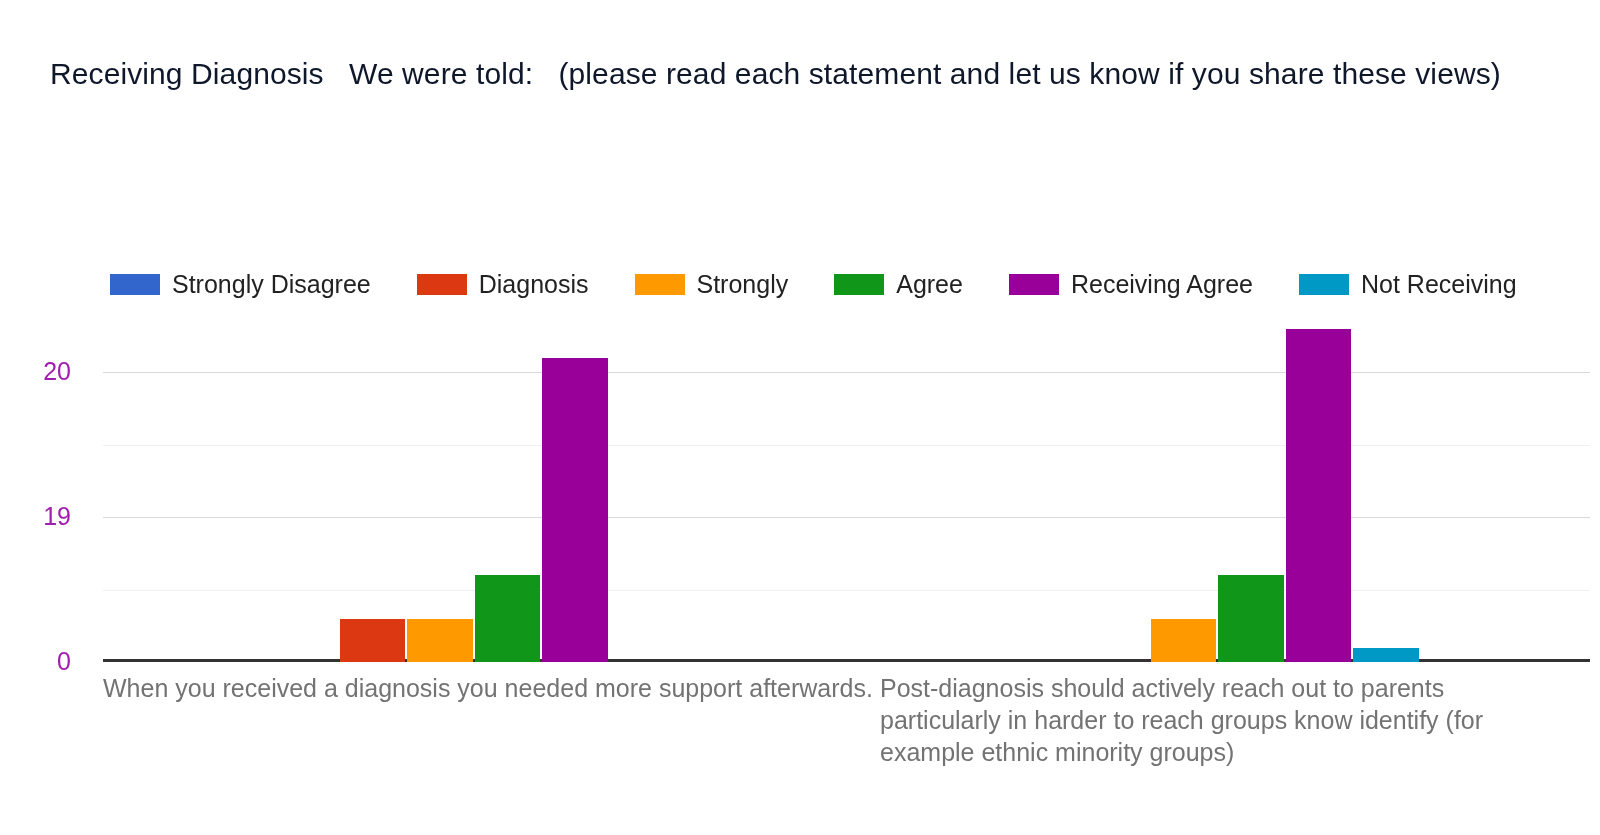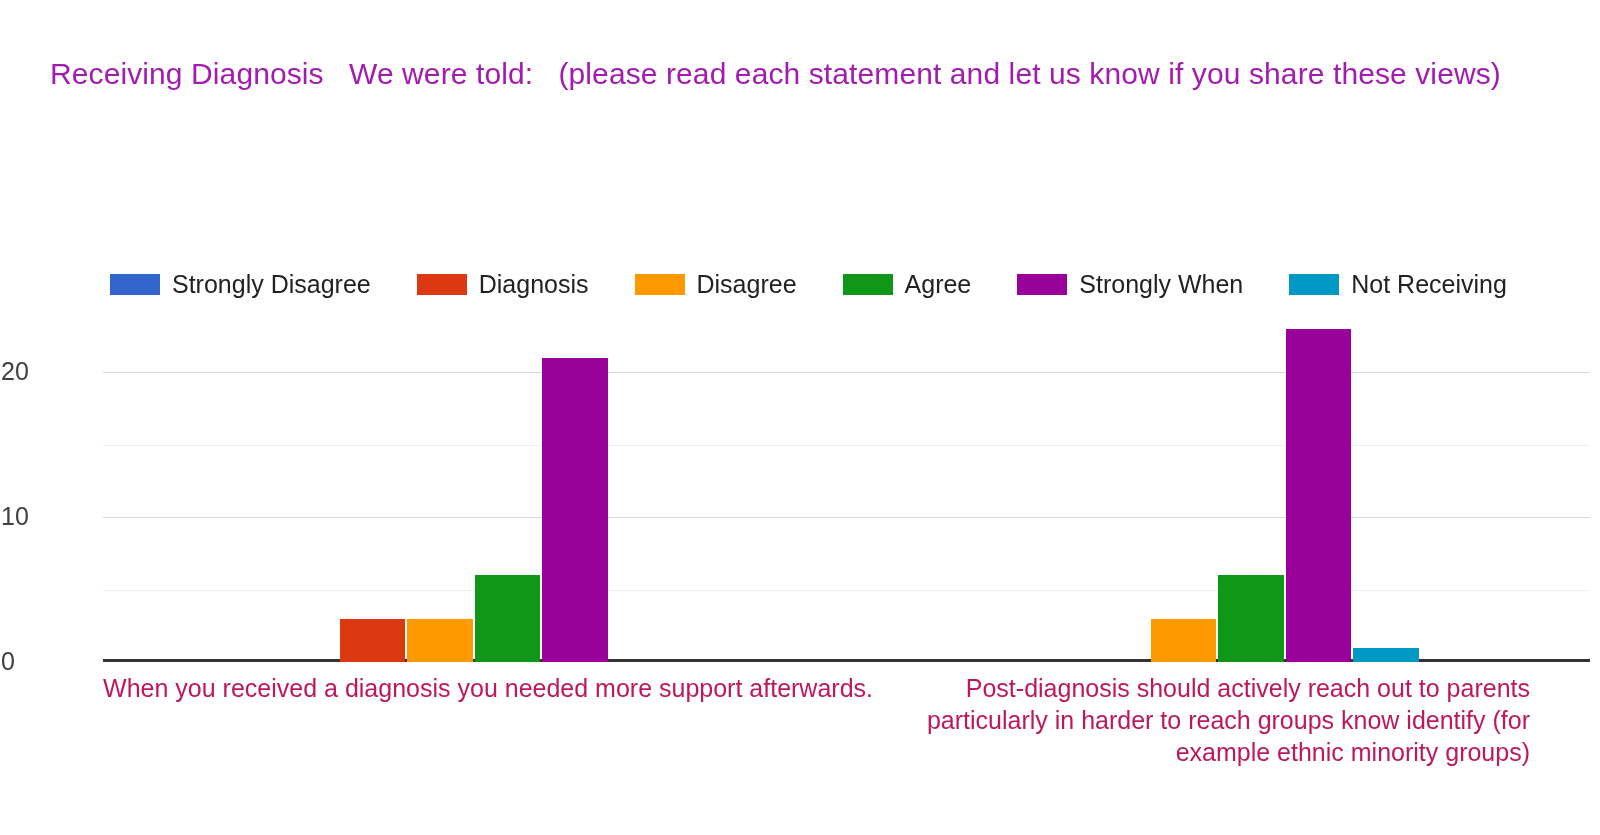--- a/index.html
+++ b/index.html
@@ -18,21 +18,21 @@
 
   
   #chart-title {
     position: absolute;
     left: 50px;
     top: 48px;
     width: 1480px;
     font-size: 30px;
     line-height: 52px;
     font-weight: 400;
-    color: #a21caf;
+    color: #0f172a;
     letter-spacing: 0.1px;
     white-space: pre-wrap;
   }
 
   
   #legend {
     position: absolute;
     left: 110px;
     top: 272px;
     width: 1420px;
@@ -86,85 +86,85 @@
     bottom: 0;
     height: 3px;
     background: #333333;
   }
 
   
   .ytick {
     position: absolute;
     right: 1519px;
     width: 70px;
-    text-align: left;
+    text-align: right;
     font-size: 25px;
     line-height: 25px;
-    color: #404040;
+    color: #a21caf;
     transform: translateY(-13px);
   }
 
   
   .bar {
     position: absolute;
     bottom: 0;
     box-sizing: border-box;
   }
 
   
   .catlabel {
     position: absolute;
     top: 672px;
-    text-align: right;
+    text-align: left;
     font-size: 25px;
     line-height: 32px;
-    color: #be185d;
+    color: #737373;
   }
   #catlabel-0 { left: 103px;  width: 770px; }
   #catlabel-1 { left: 880px;  width: 650px; }
 </style>
 </head>
 <body>
 
 <div id="chart-title">Receiving Diagnosis   We were told:   (please read each statement and let us know if you share these views)</div>
 
 <div id="legend">
     <div class="legend-item">
       <span class="legend-swatch" style="background: rgb(51, 102, 204);"></span>
       <span class="legend-label">Strongly Disagree</span>
     </div>
     <div class="legend-item">
       <span class="legend-swatch" style="background: rgb(220, 57, 18);"></span>
       <span class="legend-label">Diagnosis</span>
     </div>
     <div class="legend-item">
       <span class="legend-swatch" style="background: rgb(255, 153, 0);"></span>
-      <span class="legend-label">Disagree</span>
+      <span class="legend-label">Strongly</span>
     </div>
     <div class="legend-item">
       <span class="legend-swatch" style="background: rgb(16, 150, 24);"></span>
       <span class="legend-label">Agree</span>
     </div>
     <div class="legend-item">
       <span class="legend-swatch" style="background: rgb(153, 0, 153);"></span>
-      <span class="legend-label">Strongly When</span>
+      <span class="legend-label">Receiving Agree</span>
     </div>
     <div class="legend-item">
       <span class="legend-swatch" style="background: rgb(0, 153, 198);"></span>
       <span class="legend-label">Not Receiving</span>
     </div>
   </div>
 
 <div id="plot">
   <div id="axis-line"></div>
 <div class="gridline" style="top: 289.6px;"></div>
     <div class="gridline" style="top: 144.8px;"></div>
     <div class="ytick" style="top: 362px;">0</div>
     <div class="gridline major" style="top: 217.2px;"></div>
-    <div class="ytick" style="top: 217.2px;">10</div>
+    <div class="ytick" style="top: 217.2px;">19</div>
     <div class="gridline major" style="top: 72.4px;"></div>
     <div class="ytick" style="top: 72.4px;">20</div>
     <div class="bar" title="Disagree: 3" style="left: 236.681px; width: 65.5346px; height: 43.44px; background: rgb(220, 57, 18);"></div>
     <div class="bar" title="Neither: 3" style="left: 304.215px; width: 65.5346px; height: 43.44px; background: rgb(255, 153, 0);"></div>
     <div class="bar" title="Agree: 6" style="left: 371.75px; width: 65.5346px; height: 86.88px; background: rgb(16, 150, 24);"></div>
     <div class="bar" title="Strongly Agree: 21" style="left: 439.285px; width: 65.5346px; height: 304.08px; background: rgb(153, 0, 153);"></div>
     <div class="bar" title="Neither: 3" style="left: 1047.72px; width: 65.5346px; height: 43.44px; background: rgb(255, 153, 0);"></div>
     <div class="bar" title="Agree: 6" style="left: 1115.25px; width: 65.5346px; height: 86.88px; background: rgb(16, 150, 24);"></div>
     <div class="bar" title="Strongly Agree: 23" style="left: 1182.78px; width: 65.5346px; height: 333.04px; background: rgb(153, 0, 153);"></div>
     <div class="bar" title="Not Applicable: 1" style="left: 1250.32px; width: 65.5346px; height: 14.48px; background: rgb(0, 153, 198);"></div>

